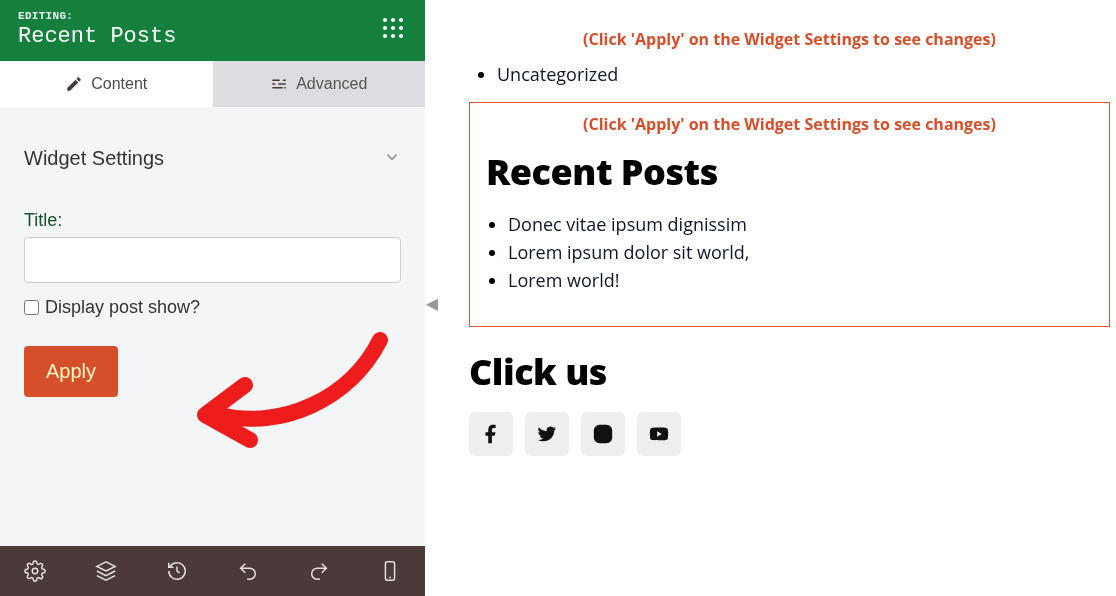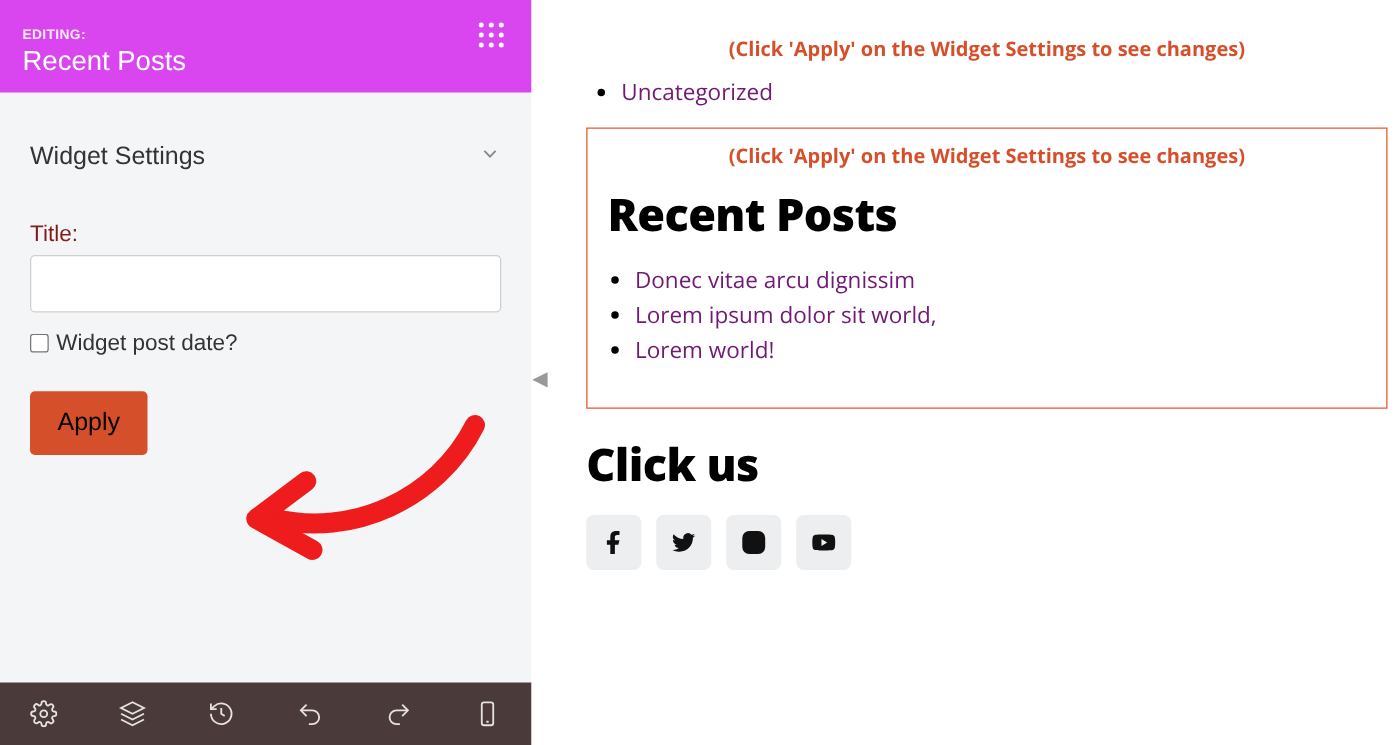--- a/index.html
+++ b/index.html
@@ -1,46 +1,46 @@
 <!DOCTYPE html>
 <html><head>
 <meta charset="utf-8">
 <style>
   * { box-sizing: border-box; margin: 0; padding: 0; }
   body { font-family: -apple-system, Helvetica, Arial, sans-serif; width: 1116px; height: 596px; overflow: hidden; position: relative; background: #fff; }
   .app { display: flex; height: 100%; }
   .sidebar { width: 425px; background: #f4f5f7; display: flex; flex-direction: column; }
-  .header { background: #d946ef; color: #fff; padding: 22px 18px 12px; position: relative; }
+  .header { background: #15803d; color: #fff; padding: 10px 18px 12px; position: relative; font-family: Liberation Mono, monospace; }
   .editing { font-size: 11px; font-weight: 700; letter-spacing: .3px; opacity: .9; }
   .title { font-size: 22px; font-weight: 500; margin-top: 2px; }
   .drag { position: absolute; right: 18px; top: 18px; width: 24px; height: 24px; display: grid; grid-template-columns: repeat(3,4px); grid-template-rows: repeat(3,4px); gap:4px; cursor: move;}
   .drag span { background:#fff; border-radius:50%; width:4px; height:4px; }
   .tabs { display:flex; }
   .tab { flex:1; text-align:center; padding:14px 0; font-size:16px; color:#4a4a4a; background:#fff; cursor:pointer; display:flex; align-items:center; justify-content:center; gap:8px;}
   .tab.inactive { background:#dcdde1; color:#555; }
   .tab svg { width:18px; height:18px; fill:#4a3a3a; }
   .panel { padding: 40px 24px 20px; flex:1; overflow:auto; }
   .section-head { display:flex; align-items:center; justify-content:space-between; cursor:pointer; margin-bottom:30px;}
   .section-head h3 { font-size:20px; font-weight:400; color:#333; }
   .chevron { color:#888; }
-  .field-label { font-size:18px; color:#7f1d1d; margin-bottom:6px; display:block;margin-top:40px;}
+  .field-label { font-size:18px; color:#14532d; margin-bottom:6px; display:block;margin-top:40px;}
   .text-input { width:100%; border:1px solid #cfcfcf; border-radius:4px; padding:12px 10px; font-size:17px; background:#fff; }
   .num-wrap { margin-top:24px; }
   .check-row { margin-top:14px; display:flex; align-items:center; gap:6px; font-size:18px; color:#333;}
   .check { width:15px; height:15px; }
-  .apply { margin-top:28px; background:#d64f2b; color:#000000; border:none; border-radius:4px; padding:14px 22px; font-size:20px; font-weight:500; cursor:pointer;}
+  .apply { margin-top:28px; background:#d64f2b; color:#fef9c3; border:none; border-radius:4px; padding:14px 22px; font-size:20px; font-weight:500; cursor:pointer;}
   .bottombar { background:#4a3a3a; height:50px; display:flex; align-items:center; justify-content:space-around; }
   .bottombar svg { width:22px; height:22px; fill:none; stroke:#e6e2e0; stroke-width:1.6; cursor:pointer;}
   .collapse { position:absolute; left:425px; top:290px; width:14px; height:26px; color:#999; font-size:16px; display:flex; align-items:center; justify-content:center; cursor:pointer;}
   .preview { flex:1; padding: 28px 6px 0 44px; font-family: 'Open Sans', -apple-system, sans-serif; position:relative;}
   .hint { color:#d64f2b; font-weight:700; text-align:center; font-size:16px; margin-bottom:12px;}
   .heading { font-size:36px; font-weight:800; letter-spacing:-.5px; margin-bottom:16px; }
   ul.list { list-style: disc; padding-left: 28px; margin-bottom:16px;}
   ul.list li { margin:4px 0; font-size:18px; }
-  ul.list li a { color:#701a75; text-decoration:none; }
+  ul.list li a { color:#0f172a; text-decoration:none; }
   .highlight-box { border:1.5px solid #e4572e; padding:10px 10px 18px; margin-bottom:20px; }
   .highlight-box .hint { margin-top:0; }
   .highlight-box .heading { margin-left:6px; }
   .social { display:flex; gap:12px; margin-top:14px; }
   .social .btn { width:44px; height:44px; background:#eceeef; border-radius:6px; display:flex; align-items:center; justify-content:center; cursor:pointer;}
   .social .btn svg { width:22px; height:22px; fill:#111; }
   .arrow-overlay { position:absolute; left:190px; top:330px; pointer-events:none; z-index:50;}
 </style>
 </head>
 <body>
@@ -55,34 +55,48 @@
           <span></span>
           <span></span>
           <span></span>
           <span></span>
           <span></span>
           <span></span>
           <span></span>
           <span></span>
         </div>
     </div>
+    <div class="tabs">
+      <div class="tab">
+        <svg viewBox="0 0 24 24">
+            <path d="M3 17.25V21h3.75L17.81 9.94l-3.75-3.75L3 17.25zM20.71 7.04a1 1 0 0 0 0-1.41l-2.34-2.34a1 1 0 0 0-1.41 0l-1.83 1.83 3.75 3.75 1.83-1.83z"></path>
+          </svg>
+        <span>Content</span>
+      </div>
+      <div class="tab inactive">
+        <svg viewBox="0 0 24 24">
+            <path d="M3 6h10v2H3V6zm14 0h4v2h-4V6zM3 11h4v2H3v-2zm8 0h10v2H11v-2zM3 16h14v2H3v-2zm18 0h-2v2h2v-2z"></path>
+          </svg>
+        <span>Advanced</span>
+      </div>
+    </div>
     <div class="panel">
       <div class="section-head">
         <h3>Widget Settings</h3>
         <span class="chevron">
           <svg width="18" height="18" viewBox="0 0 24 24" fill="none" stroke="#888" stroke-width="2">
               <polyline points="6 9 12 15 18 9"></polyline>
             </svg>
         </span>
       </div>
       <label class="field-label">Title:</label>
       <input class="text-input" type="text" value="" style="">
       <label class="check-row">
         <input type="checkbox" class="check" style="">
-        <span>Widget post date?</span>
+        <span>Display post show?</span>
       </label>
       <button class="apply">Apply</button>
     </div>
     <div class="bottombar">
       <svg viewBox="0 0 24 24">
           <circle cx="12" cy="12" r="3"></circle>
           <path d="M19.4 15a1.7 1.7 0 0 0 .34 1.87l.06.06a2 2 0 1 1-2.83 2.83l-.06-.06a1.7 1.7 0 0 0-1.87-.34 1.7 1.7 0 0 0-1 1.56V21a2 2 0 1 1-4 0v-.09a1.7 1.7 0 0 0-1.11-1.56 1.7 1.7 0 0 0-1.87.34l-.06.06a2 2 0 1 1-2.83-2.83l.06-.06A1.7 1.7 0 0 0 4.6 15a1.7 1.7 0 0 0-1.56-1H3a2 2 0 1 1 0-4h.09A1.7 1.7 0 0 0 4.6 9a1.7 1.7 0 0 0-.34-1.87l-.06-.06A2 2 0 1 1 7.03 4.24l.06.06a1.7 1.7 0 0 0 1.87.34H9a1.7 1.7 0 0 0 1-1.56V3a2 2 0 1 1 4 0v.09a1.7 1.7 0 0 0 1 1.56 1.7 1.7 0 0 0 1.87-.34l.06-.06a2 2 0 1 1 2.83 2.83l-.06.06A1.7 1.7 0 0 0 19.4 9v.04a1.7 1.7 0 0 0 1.56 1H21a2 2 0 1 1 0 4h-.09a1.7 1.7 0 0 0-1.56 1z"></path>
         </svg>
       <svg viewBox="0 0 24 24">
           <polygon points="12 2 2 7 12 12 22 7 12 2"></polygon>
@@ -113,21 +127,21 @@
 
   <div class="preview">
     <div class="hint">(Click 'Apply' on the Widget Settings to see changes)</div>
     <ul class="list">
       <li><a href="#">Uncategorized</a></li>
     </ul>
     <div class="highlight-box">
       <div class="hint">(Click 'Apply' on the Widget Settings to see changes)</div>
       <h2 class="heading">Recent Posts</h2>
       <ul class="list">
-        <li><a href="#">Donec vitae arcu dignissim</a></li>
+        <li><a href="#">Donec vitae ipsum dignissim</a></li>
         <li><a href="#">Lorem ipsum dolor sit world,</a></li>
         <li><a href="#">Lorem world!</a></li>
       </ul>
     </div>
     <h2 class="heading">Click us</h2>
     <div class="social">
       <div class="btn">
           <svg viewBox="0 0 24 24">
             <path d="M13 22v-8h3l1-4h-4V7.5c0-1.1.3-2 2-2h2V2h-3c-3 0-5 1.8-5 5v3H6v4h3v8h4z"></path>
           </svg>

